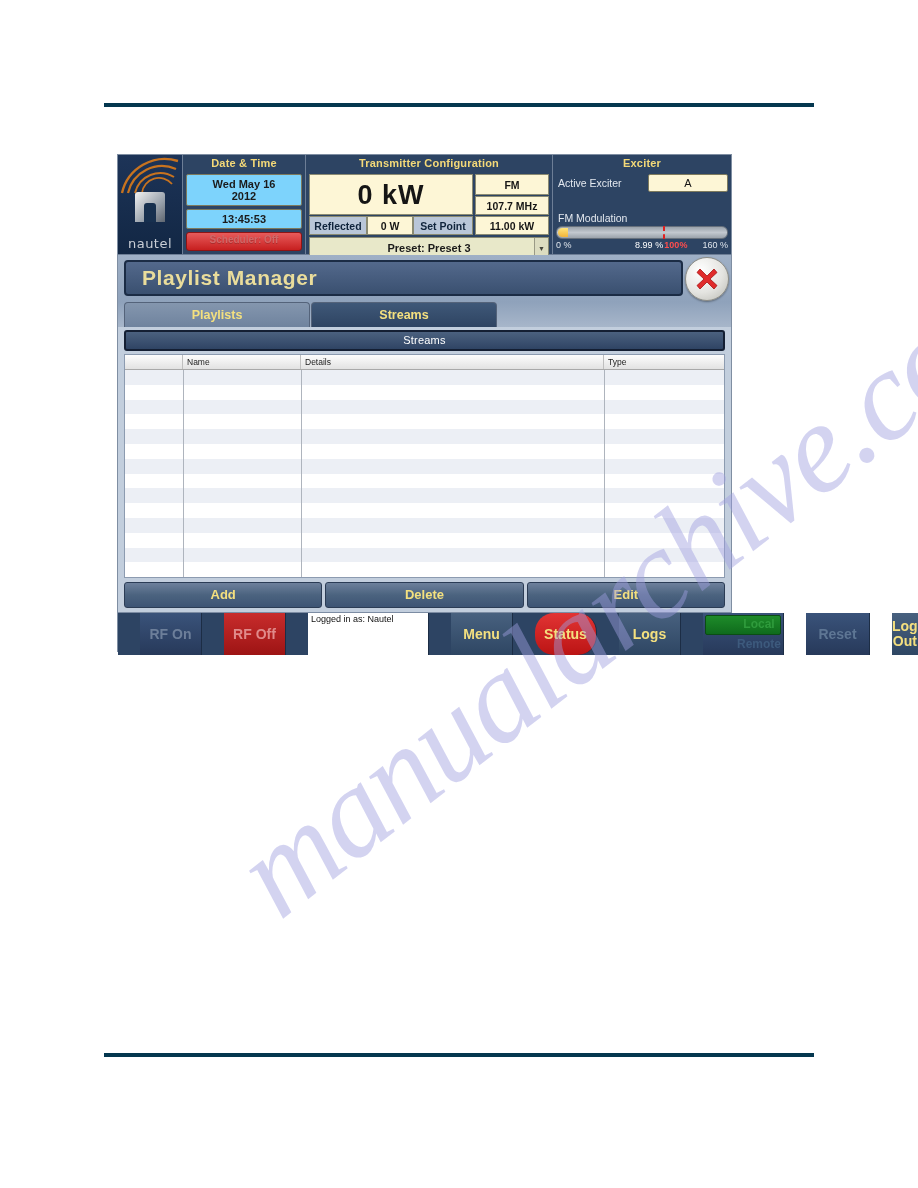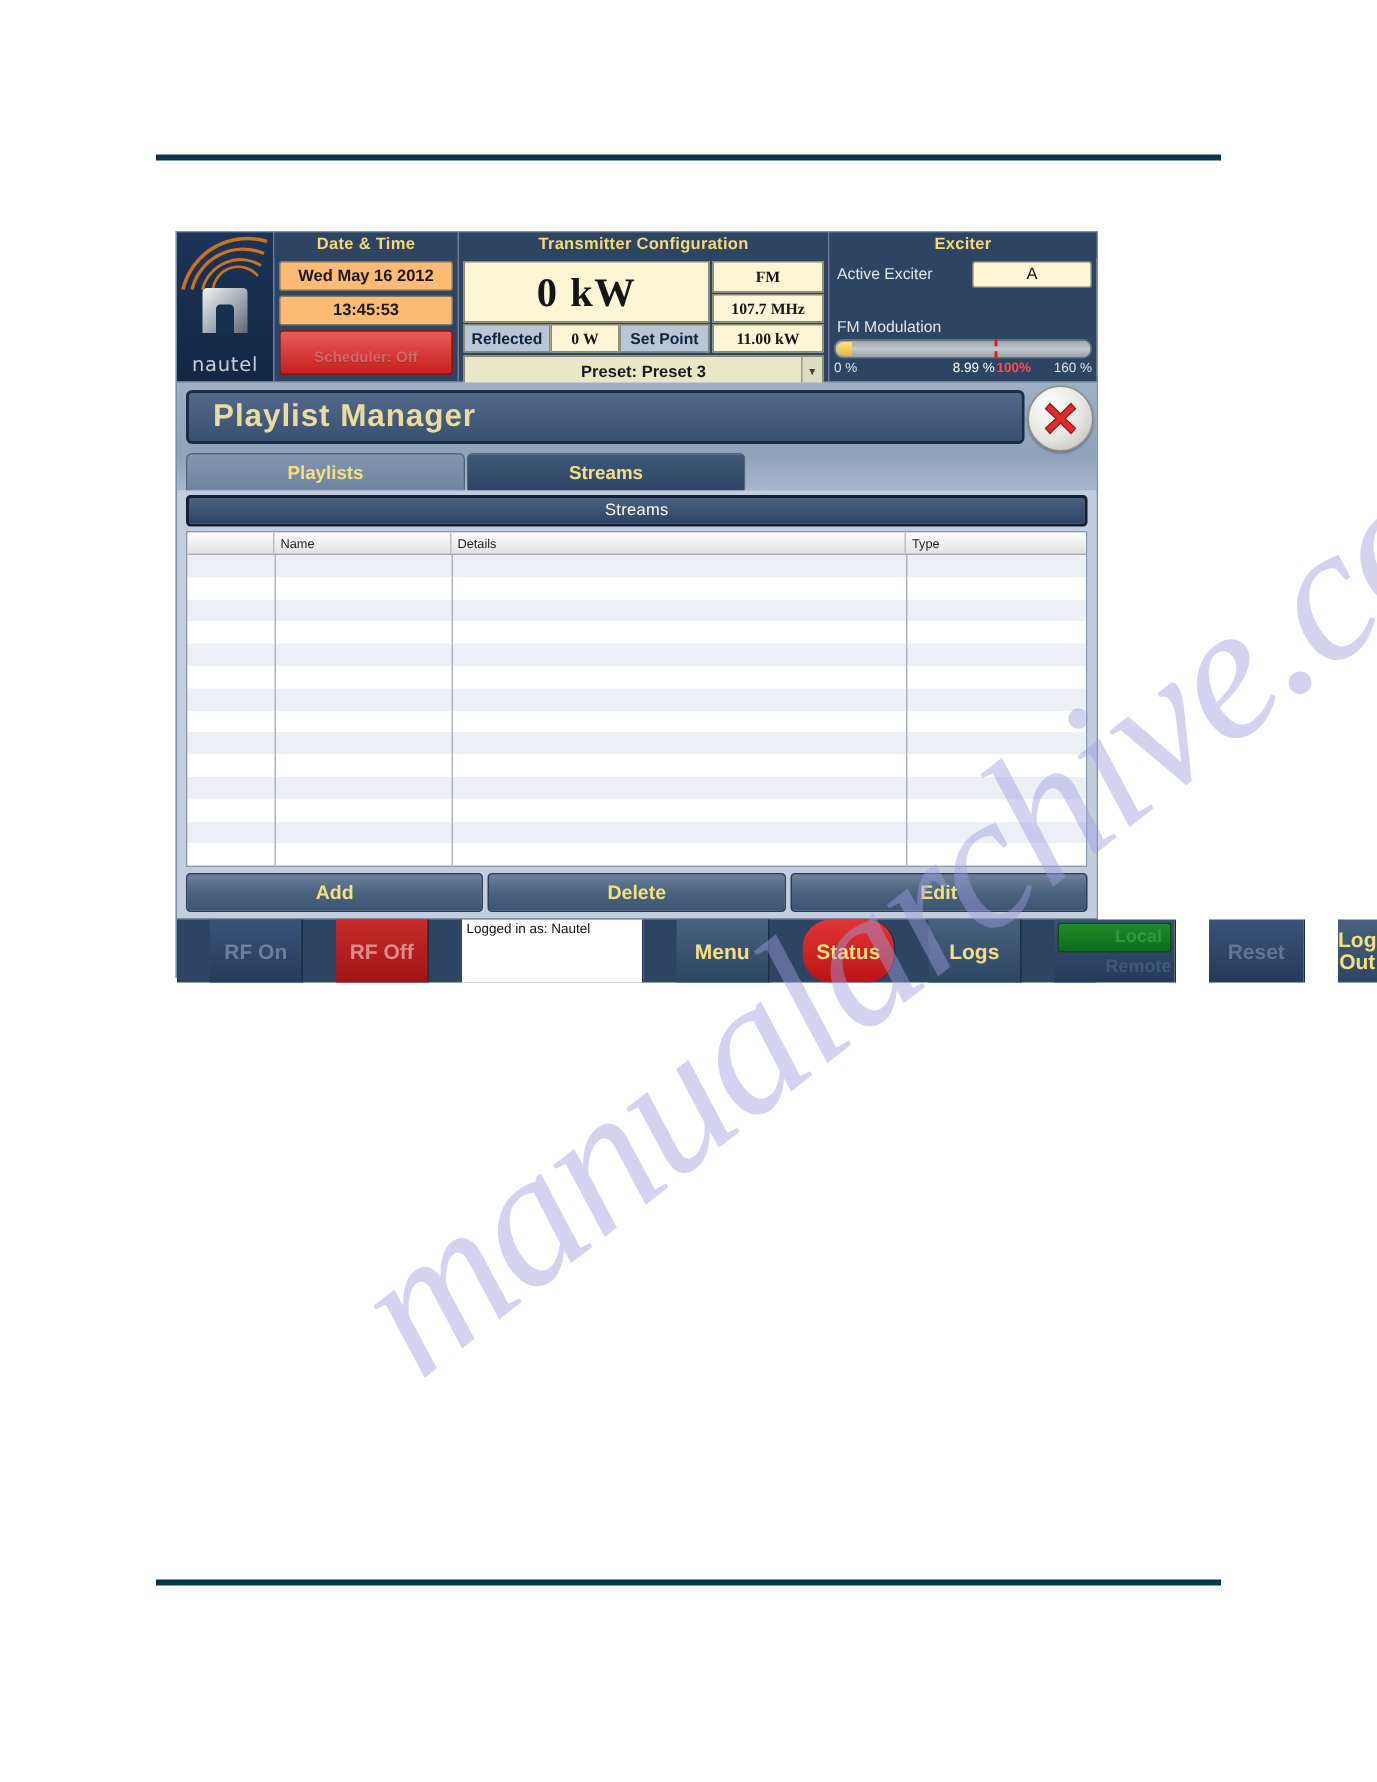--- a/index.html
+++ b/index.html
@@ -117,55 +117,55 @@
     text-align: center;
     padding: 2px 0 3px;
     letter-spacing: 0.2px;
     background: #2d4463;
   }
   .panel-body { flex: 1; padding: 2px 3px 3px; }
 
   
   #panel-datetime { width: 122px; flex: 0 0 122px; }
   .dt-field {
-    background: #fdba74;
+    background: #7dd3fc;
     border: 1px solid #7d7a5d;
     color: #1b1b1b;
     font-size: 11px;
     font-weight: bold;
     text-align: center;
-    padding: 3px 0;
+    padding: 3px 12px;
     margin-bottom: 3px;
     border-radius: 2px;
   }
   .dt-sched {
     background: linear-gradient(180deg,#e85b5b 0%, #c71f1f 100%);
     border: 1px solid #8f1414;
     border-radius: 3px;
     color: #d06868;
     font-size: 10px;
     font-weight: bold;
     text-align: center;
-    padding: 12px 0 5px;
+    padding: 1px 0 5px;
     text-shadow: 0 1px 0 rgba(0,0,0,0.18);
   }
 
   
   #panel-txcfg { width: 246px; flex: 0 0 246px; }
   .tx-grid { display: flex; }
   .tx-left { flex: 1; }
   .tx-right { width: 74px; flex: 0 0 74px; margin-left: 2px; }
   .cell {
     border: 1px solid #8a8a72;
     box-sizing: border-box;
     text-align: center;
     font-size: 10.5px;
     font-weight: bold;
   }
-  .cell-cream { background: #fdf6d6; color: #151515; font-family: Liberation Serif, serif; }
+  .cell-cream { background: #fdf6d6; color: #151515; }
   .cell-blue  { background: #b9c6d8; color: #10243c; }
   .tx-power {
     height: 41px;
     line-height: 41px;
     font-size: 27px;
     font-weight: bold;
     letter-spacing: 1px;
   }
   .tx-mode { height: 21px; line-height: 21px; margin-bottom: 1px; }
   .tx-freq { height: 19px; line-height: 19px; }

